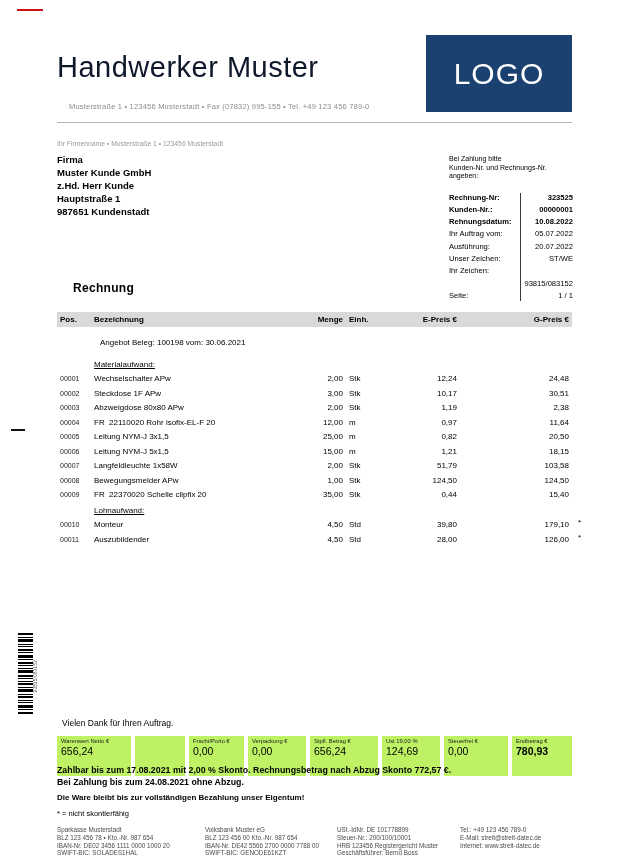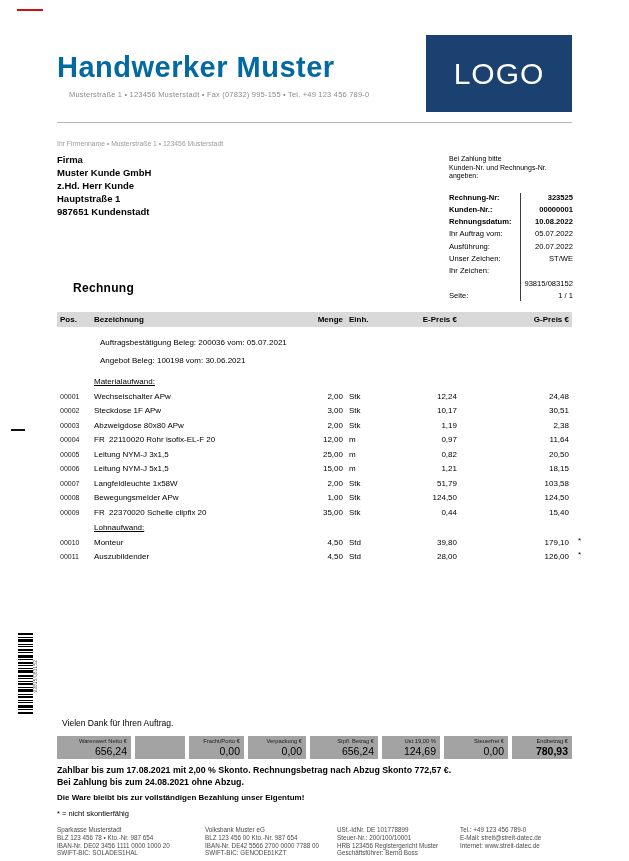--- a/index.html
+++ b/index.html
@@ -6,21 +6,21 @@
   body{
     width:629px;height:861px;background:#ffffff;position:relative;
     font-family:"Liberation Sans", sans-serif;color:#000;overflow:hidden;
   }
   
   .red-mark{position:absolute;left:17px;top:9px;width:26px;height:2px;background:#cc1111;}
   .fold-mark{position:absolute;left:11px;top:429px;width:14px;height:2px;background:#111;}
 
   
   .header{position:absolute;left:57px;top:35px;width:515px;display:flex;justify-content:space-between;align-items:flex-start;}
-  .brand h1{margin:16px 0 6px;font-size:29px;font-weight:bold;color:#0369a1;letter-spacing:.5px;}
+  .brand h1{margin:16px 0 18px;font-size:29px;font-weight:normal;color:#0f172a;letter-spacing:.5px;}
   .brand-sub{font-size:7.5px;color:#8c8c8c;letter-spacing:.2px;padding-left:12px;}
   .logo{width:146px;height:77px;display:flex;align-items:center;justify-content:center;
         color:#fff;font-size:30px;letter-spacing:1px;font-weight:400;}
   .header-rule{position:absolute;left:57px;top:122px;width:515px;border-top:1px solid #b5b5b5;}
 
   
   .sender-line{position:absolute;left:57px;top:140px;font-size:6.8px;color:#9a9a9a;}
   .recipient{position:absolute;left:57px;top:153px;font-size:9.5px;font-weight:bold;line-height:13px;}
 
   
@@ -55,21 +55,21 @@
 
   
   .barcode{position:absolute;left:18px;top:633px;width:15px;display:flex;flex-direction:column;gap:1.5px;}
   .bar{width:100%;background:#000;}
   .barcode-label{position:absolute;left:33px;top:660px;writing-mode:vertical-rl;transform:rotate(180deg);
                  font-size:4.5px;color:#444;letter-spacing:.3px;}
 
   
   .thanks{position:absolute;left:62px;top:718px;font-size:8.5px;}
   .totals{position:absolute;left:57px;top:736px;width:515px;display:flex;gap:4px;}
-  .t-seg{background:#a3a3a3;padding:2px 4px 1px;text-align:right;box-sizing:border-box;}
+  .t-seg{background:#bef264;padding:2px 4px 18px;box-sizing:border-box;}
   .t-seg:nth-child(1){width:74px;}
   .t-seg:nth-child(2){width:50px;}
   .t-seg:nth-child(3){width:55px;}
   .t-seg:nth-child(4){width:58px;}
   .t-seg:nth-child(5){width:68px;}
   .t-seg:nth-child(6){width:58px;}
   .t-seg:nth-child(7){width:64px;}
   .t-seg:nth-child(8){flex:1;}
   .t-label{font-size:5.8px;line-height:7px;color:#222;white-space:nowrap;}
   .t-value{font-size:10.5px;line-height:13px;}
@@ -166,21 +166,20 @@
   <div class="items-header grid7">
     <span class="h-pos">Pos.</span>
     <span class="h-desc">Bezeichnung</span>
     <span class="h-qty">Menge</span>
     <span class="h-unit">Einh.</span>
     <span class="h-eprice">E-Preis €</span>
     <span class="h-spacer"></span>
     <span class="h-gprice">G-Preis €</span>
   </div>
   <div class="pre-lines">
-    <div>Auftragsbestätigung Beleg: 200036 vom: 05.07.2021</div>
     <div>Angebot Beleg: 100198 vom: 30.06.2021</div>
   </div>
   <div class="items-body">
       <div class="item-row section-row grid7 first">
         <span class="cell-pos"></span>
         <span class="section-title">Materialaufwand:</span>
       </div>
       <div class="item-row grid7">
         <span class="cell-pos">00001</span>
         <span class="cell-desc">Wechselschalter APw</span>

